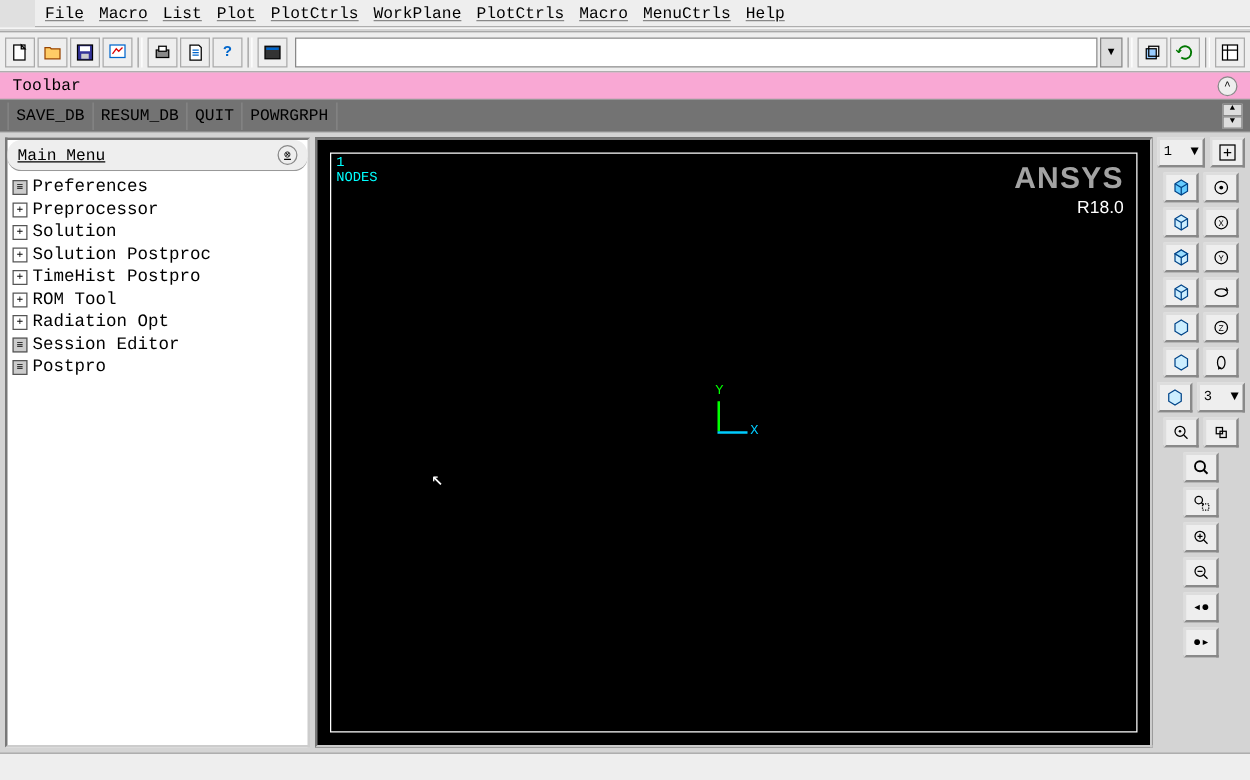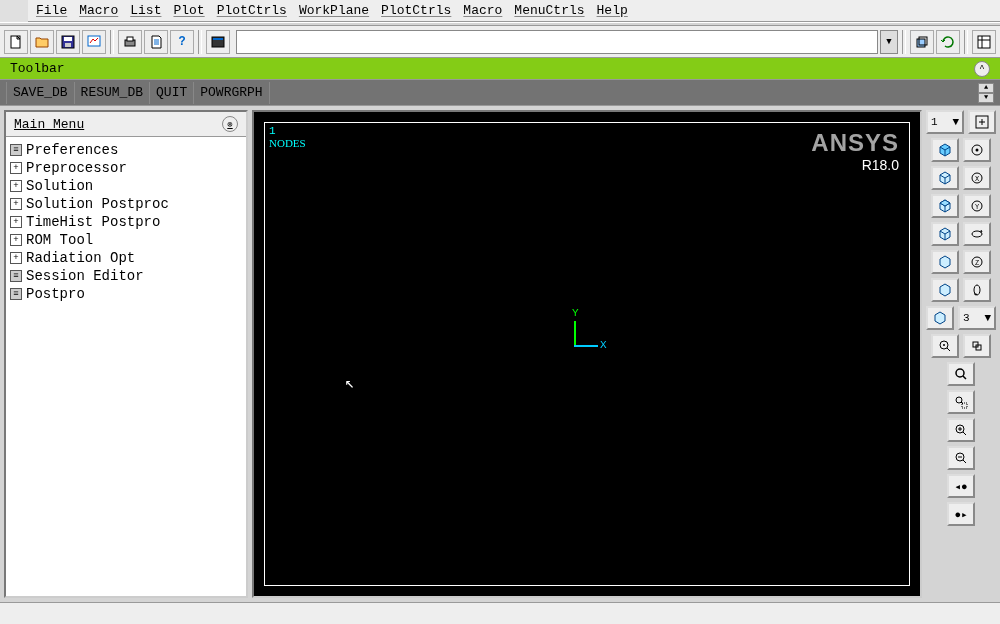--- a/index.html
+++ b/index.html
@@ -62,21 +62,21 @@
     padding: 2px 4px;
     font-family: inherit;
     font-size: 13px;
   }
   .cmd-dd {
     width: 18px; height:24px; border:1px solid #888; background:#ddd;
     display:flex;align-items:center;justify-content:center; cursor:pointer;
     font-size:9px;
   }
   .toolbar-lbl {
-    background:#84cc16;
+    background:#f9a8d4;
     border-bottom:1px solid #999;
     padding:3px 10px;
     display:flex;align-items:center;justify-content:space-between;
     height:22px;
   }
   .toolbar-lbl span { font-family: "Courier New", monospace; }
   .collapse-btn {
     width:16px;height:16px;border:1px solid #888;border-radius:50%;
     display:flex;align-items:center;justify-content:center;font-size:9px;
     cursor:pointer;background:#eee;
@@ -107,40 +107,41 @@
     width:244px;
     background:#fff;
     border:2px inset #ccc;
     display:flex;flex-direction:column;
   }
   .mm-header{
     background:#eee;padding:4px 8px;border-bottom:1px solid #999;
     display:flex;justify-content:space-between;align-items:center;
     font-family:"Courier New",monospace;
     text-decoration:underline;
+    border-radius:11px;
   }
   .mm-tree{padding:4px 2px;overflow:auto;flex:1;}
   .tree-item{
     display:flex;align-items:center;gap:4px;
     cursor:pointer;padding:1px 2px;font-family:"Courier New",monospace;
     font-size:14px;
   }
   .tree-icon{
     width:12px;height:12px;border:1px solid #555;
     display:flex;align-items:center;justify-content:center;
     font-size:9px;line-height:9px; flex-shrink:0;
   }
   .tree-icon.leaf{background:#ccc;}
   .viewport {
     flex:1; background:#000;border:2px inset #ccc;position:relative;
     padding:10px;
   }
   .vp-inner{border:1px solid #fff;width:100%;height:100%;position:relative;}
   .vp-num{position:absolute;top:2px;left:4px;color:#0ff;font-size:11px;}
-  .vp-label{position:absolute;top:14px;left:4px;color:#0ff;font-size:11px;font-family:Liberation Serif, serif;}
+  .vp-label{position:absolute;top:14px;left:4px;color:#0ff;font-size:11px;font-family:Liberation Mono, monospace;}
   .vp-brand{position:absolute;top:6px;right:10px;color:#a3a3a3;font-family:Arial,sans-serif;font-size:24px;font-weight:bold;letter-spacing:1px;}
   .vp-ver{position:absolute;top:34px;right:10px;color:#fff;font-family:Arial,sans-serif;font-size:14px;}
   .vp-triad{position:absolute;left:48%;top:48%;}
   .vp-triad .yax{position:absolute;width:2px;height:24px;background:#0f0;left:0;top:-24px;}
   .vp-triad .xax{position:absolute;height:2px;width:24px;background:#0cf;left:0;top:0;}
   .vp-triad .ylbl{position:absolute;left:-2px;top:-38px;color:#0f0;font-size:11px;}
   .vp-triad .xlbl{position:absolute;left:26px;top:-6px;color:#0cf;font-size:11px;}
   .vp-cursor{position:absolute;left:80px;top:250px;color:#fff;font-size:16px;pointer-events:none;}
   .righttools{
     width:70px;display:flex;flex-direction:column;gap:4px;align-items:center;

